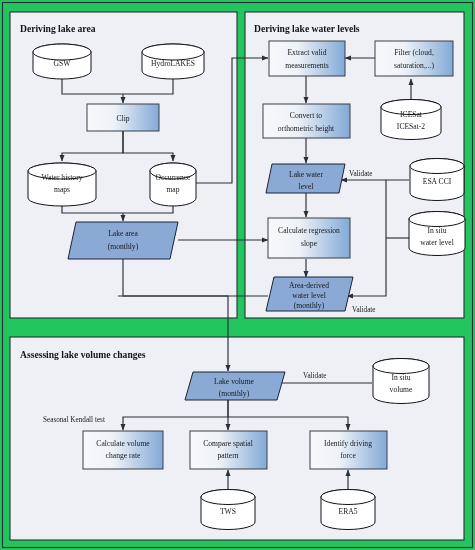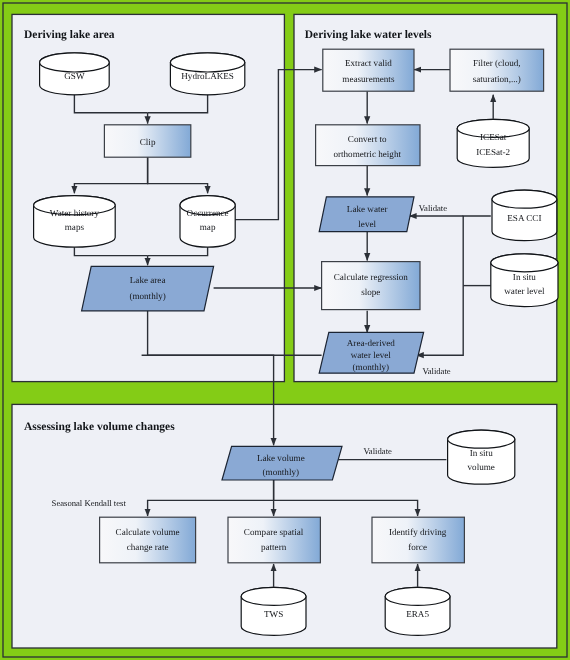--- a/index.html
+++ b/index.html
@@ -1,18 +1,18 @@
 <!DOCTYPE html>
 <html><head>
 <meta charset="utf-8">
 <style>
   html,body{margin:0;padding:0;background:#ffffff;}
   body{width:475px;height:550px;overflow:hidden;
        font-family:"Liberation Serif","DejaVu Serif",serif;}
-  #root{position:relative;width:475px;height:550px;background:#84cc16;}
+  #root{position:relative;width:475px;height:550px;background:#22c55e;}
   svg{display:block;}
   .nodetext{font-family:"Liberation Serif","DejaVu Serif",serif;font-size:7.6px;fill:#16181c;text-anchor:middle;}
   .paneltitle{font-family:"Liberation Serif","DejaVu Serif",serif;font-size:9.6px;font-weight:bold;fill:#111418;}
   .edgelabel{font-family:"Liberation Serif","DejaVu Serif",serif;font-size:7.2px;fill:#16181c;}
   .panel{fill:#eef0f6;stroke:#2b2f36;stroke-width:1.1;}
   .outerframe{fill:none;stroke:#2b2f36;stroke-width:1.1;}
   .cyl{fill:#ffffff;stroke:#111418;stroke-width:1.0;}
   .cyltop{fill:#ffffff;stroke:#111418;stroke-width:1.0;}
   .procbox{stroke:#3b3f46;stroke-width:1.0;}
   .paral{stroke:#1b2433;stroke-width:1.0;}

